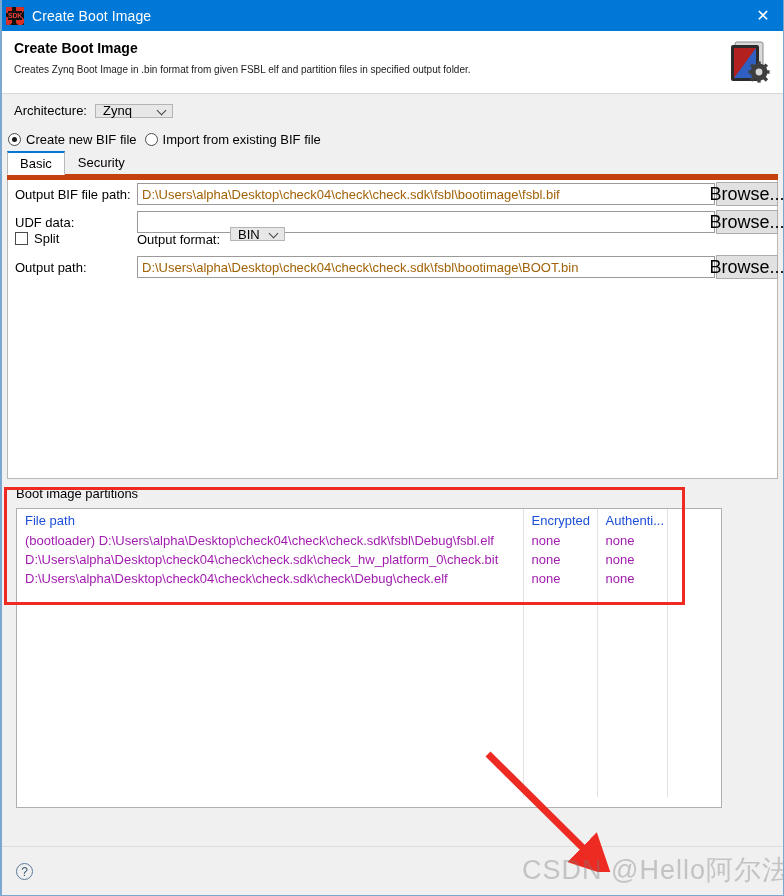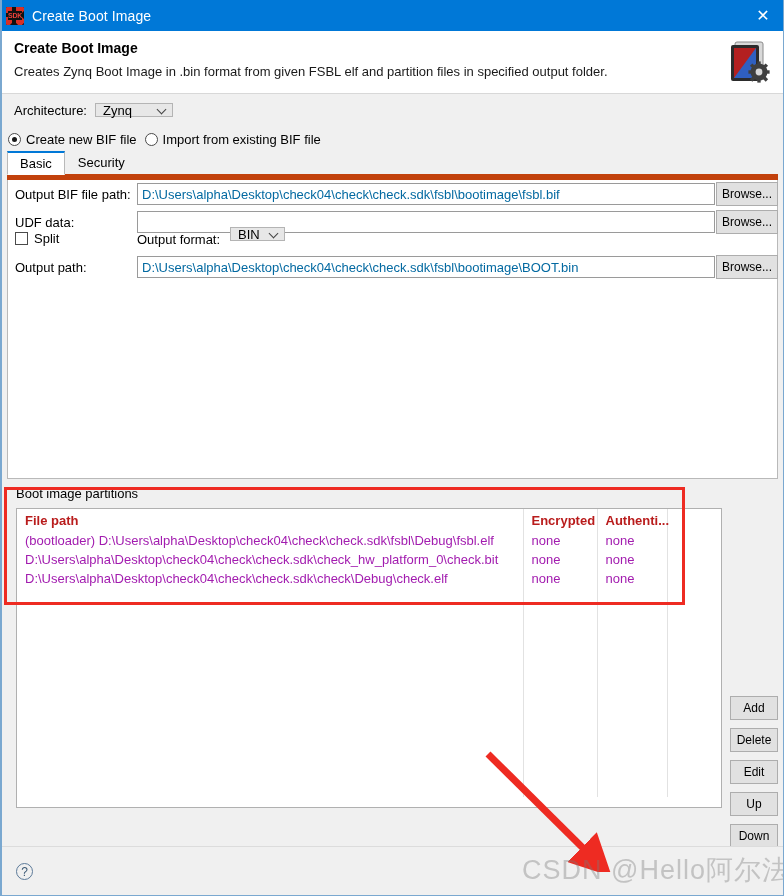--- a/index.html
+++ b/index.html
@@ -65,36 +65,36 @@
     position: absolute; left: 0; top: 31px; width: 781px; height: 63px;
     background: #ffffff;
     border-bottom: 1px solid #d8d8d8;
   }
   .header-title {
     position: absolute; left: 12px; top: 9px;
     font-size: 14px; font-weight: bold;
   }
   .header-sub {
     position: absolute; left: 12px; top: 33px;
-    font-size: 13px; color: #1a1a1a;
+    font-size: 10px; color: #1a1a1a;
   }
   .header-icon {
     position: absolute; right: 9px; top: 6px;
     width: 52px; height: 52px;
   }
 
   
   .body-area {
     position: absolute; left: 0; top: 94px; width: 781px; height: 752px;
     background: #f0f0f0;
   }
 
   .row-arch {
     position: absolute; left: 12px; top: 9px;
-    display: flex; gap: 8px;
+    display: flex; align-items: center; gap: 8px;
   }
   .lbl { font-size: 13px; color: #000; }
 
   .combo {
     position: relative;
     background: #e7e7e7;
     border: 1px solid #b4b4b4;
     height: 14px;
     display: inline-flex; align-items: center;
     padding: 0 22px 0 7px;
@@ -149,28 +149,28 @@
     border: 1px solid #b9b9b9; border-top: none;
   }
 
   .field-label {
     position: absolute; font-size: 13px; color: #000;
   }
   .text-input {
     position: absolute; height: 22px;
     background: #ffffff; border: 1px solid #9a9a9a;
     font-family: "Liberation Sans", sans-serif;
-    font-size: 13px; padding: 0 4px; color: #0369a1;
+    font-size: 13px; padding: 0 4px; color: #a16207;
     outline: none;
   }
   .btn {
     background: #e1e1e1;
     border: 1px solid #adadad;
     font-family: "Liberation Sans", sans-serif;
-    font-size: 12px; color: #000;
+    font-size: 18px; color: #000;
     cursor: default;
     display: inline-flex; align-items: center; justify-content: center;
   }
   .btn.browse { position: absolute; width: 62px; height: 24px; }
 
   .checkbox-row {
     position: absolute; display: inline-flex; align-items: center; gap: 6px;
     cursor: default;
   }
   .cbox {
@@ -185,24 +185,24 @@
   .group-title {
     position: absolute; left: 9px; top: 0px; font-size: 13px; color: #000;
   }
   .table-wrap {
     position: absolute; left: 9px; top: 22px; width: 706px; height: 300px;
     background: #ffffff; border: 1px solid #b0b0b0;
     overflow: hidden;
   }
   .tbl { width: 100%; border-collapse: collapse; table-layout: fixed; }
   .tbl th {
-    font-weight: bold; text-align: left; font-size: 13px;
+    font-weight: normal; text-align: left; font-size: 13px;
     padding: 3px 0 3px 8px; height: 22px;
     border-right: 1px solid #e2e2e2;
-    background: #ffffff; color: #b91c1c;
+    background: #ffffff; color: #1d4ed8;
   }
   .tbl td {
     font-size: 13px; padding: 2px 0 2px 8px; height: 19px;
     border-right: 1px solid #e2e2e2;
     white-space: nowrap; overflow: hidden;
     color: #a21caf;
   }
   .tbl th:last-child, .tbl td:last-child { border-right: none; }
   .tbl .col-path { width: 506px; }
   .tbl .col-enc  { width: 74px; }
@@ -453,27 +453,20 @@
             <tr class="filler-rows">
                 <td></td>
                 <td></td>
                 <td></td>
                 <td></td>
               </tr>
           </tbody>
         </table>
       </div>
 
-      <div class="side-buttons">
-        <button class="btn">Add</button>
-        <button class="btn">Delete</button>
-        <button class="btn">Edit</button>
-        <button class="btn">Up</button>
-        <button class="btn">Down</button>
-      </div>
     </div>
   </div>
 
   
   <div class="anno-box"></div>
 
   
   <svg class="arrow-svg" viewBox="0 0 140 124">
     <defs>
       <marker id="ah" markerWidth="6" markerHeight="6" refX="1" refY="3" orient="auto">

